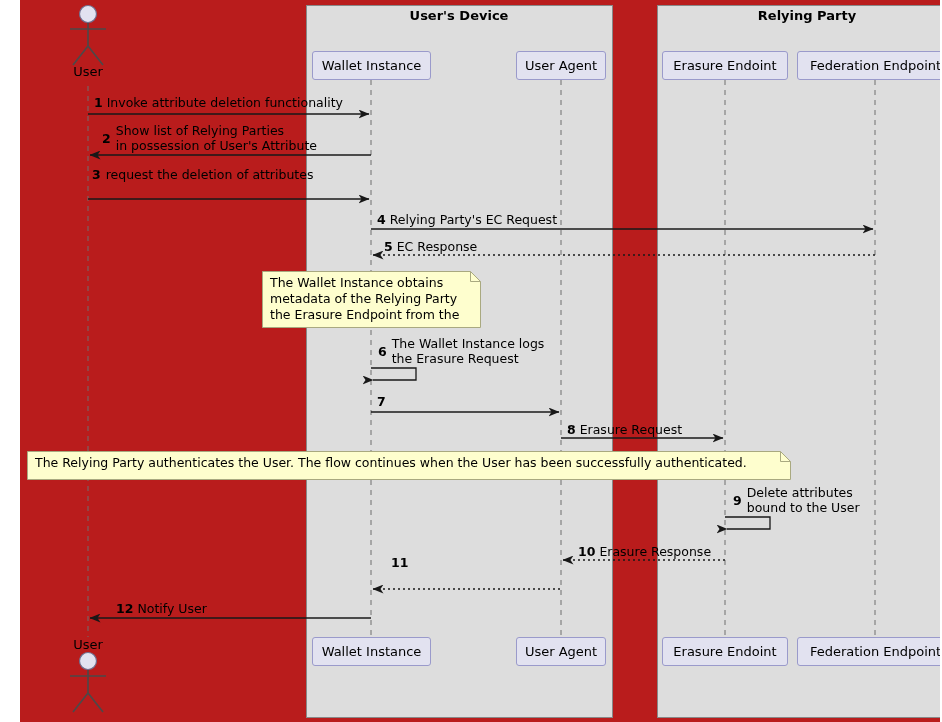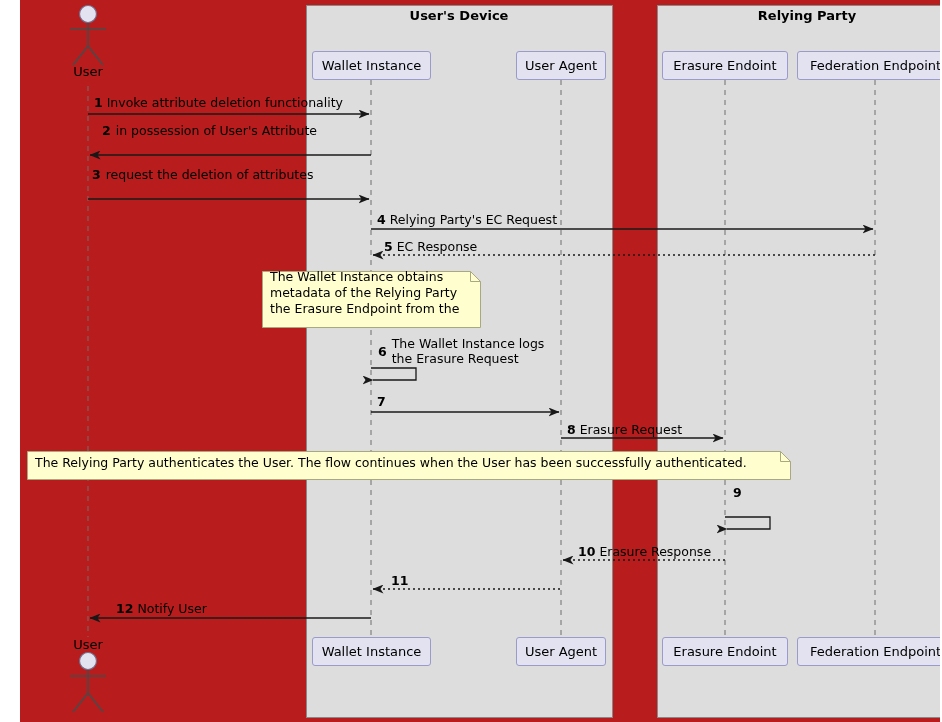--- a/index.html
+++ b/index.html
@@ -166,20 +166,21 @@
       <div class="participant-box" style="left: 642px; top: 637px; width: 126px; height: 29px;">
         <span>Erasure Endoint</span>
       </div>
       <div class="participant-box" style="left: 777px; top: 637px; width: 157px; height: 29px;">
         <span>Federation Endpoint</span>
       </div>
       <div class="msg-label" style="left: 74px; top: 95px;"><span class="seq-num">1</span><span> Invoke attribute deletion functionality</span></div>
       <div class="msg-label two-line" style="left: 82px; top: 123px; display: flex; align-items: center;">
         <span class="seq-num" style="margin-right: 5px;">2</span>
         <span style="display: inline-block;">
+          <span style="display: block;">Show list of Relying Parties</span>
           <span style="display: block;">in possession of User's Attribute</span>
         </span>
       </div>
       <div class="msg-label two-line" style="left: 72px; top: 167px; display: flex; align-items: center;">
         <span class="seq-num" style="margin-right: 5px;">3</span>
         <span style="display: inline-block;">
           <span style="display: block;">request the deletion of attributes</span>
         </span>
       </div>
       <div class="msg-label" style="left: 357px; top: 212px;"><span class="seq-num">4</span><span> Relying Party's EC Request</span></div>
@@ -188,20 +189,24 @@
         <span class="seq-num" style="margin-right: 5px;">6</span>
         <span style="display: inline-block;">
           <span style="display: block; text-align: right;">The Wallet Instance logs</span>
           <span style="display: block;">the Erasure Request</span>
         </span>
       </div>
       <div class="msg-label" style="left: 357px; top: 394px;"><span class="seq-num">7</span></div>
       <div class="msg-label" style="left: 547px; top: 422px;"><span class="seq-num">8</span><span> Erasure Request</span></div>
       <div class="msg-label two-line" style="left: 713px; top: 485px; display: flex; align-items: center;">
         <span class="seq-num" style="margin-right: 5px;">9</span>
+        <span style="display: inline-block;">
+          <span style="display: block;">Delete attributes</span>
+          <span style="display: block;">bound to the User</span>
+        </span>
       </div>
       <div class="msg-label" style="left: 558px; top: 544px;"><span class="seq-num">10</span><span> Erasure Response</span></div>
-      <div class="msg-label" style="left: 371px; top: 573px;"><span class="seq-num">11</span></div>
+      <div class="msg-label" style="left: 371px; top: 555px;"><span class="seq-num">11</span></div>
       <div class="msg-label" style="left: 96px; top: 601px;"><span class="seq-num">12</span><span> Notify User</span></div>
-      <div class="note-box" style="left: 242px; top: 265px; width: 218px; height: 56px;"><span class="note-text">The Wallet Instance obtains</span><span class="note-text">metadata of the Relying Party</span><span class="note-text">the Erasure Endpoint from the</span></div>
+      <div class="note-box" style="left: 242px; top: 271px; width: 218px; height: 56px;"><span class="note-text">The Wallet Instance obtains</span><span class="note-text">metadata of the Relying Party</span><span class="note-text">the Erasure Endpoint from the</span></div>
       <div class="note-box" style="left: 7px; top: 451px; width: 763px; height: 28px;"><span class="note-text">The Relying Party authenticates the User. The flow continues when the User has been successfully authenticated.</span></div>
     </div>
 </div>
 
 </body></html>

